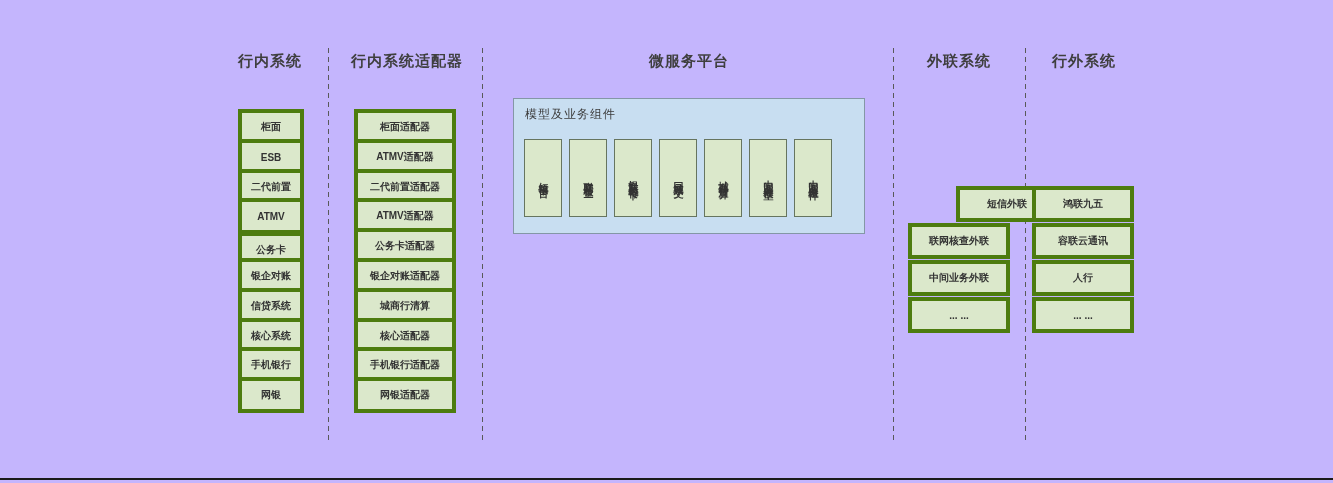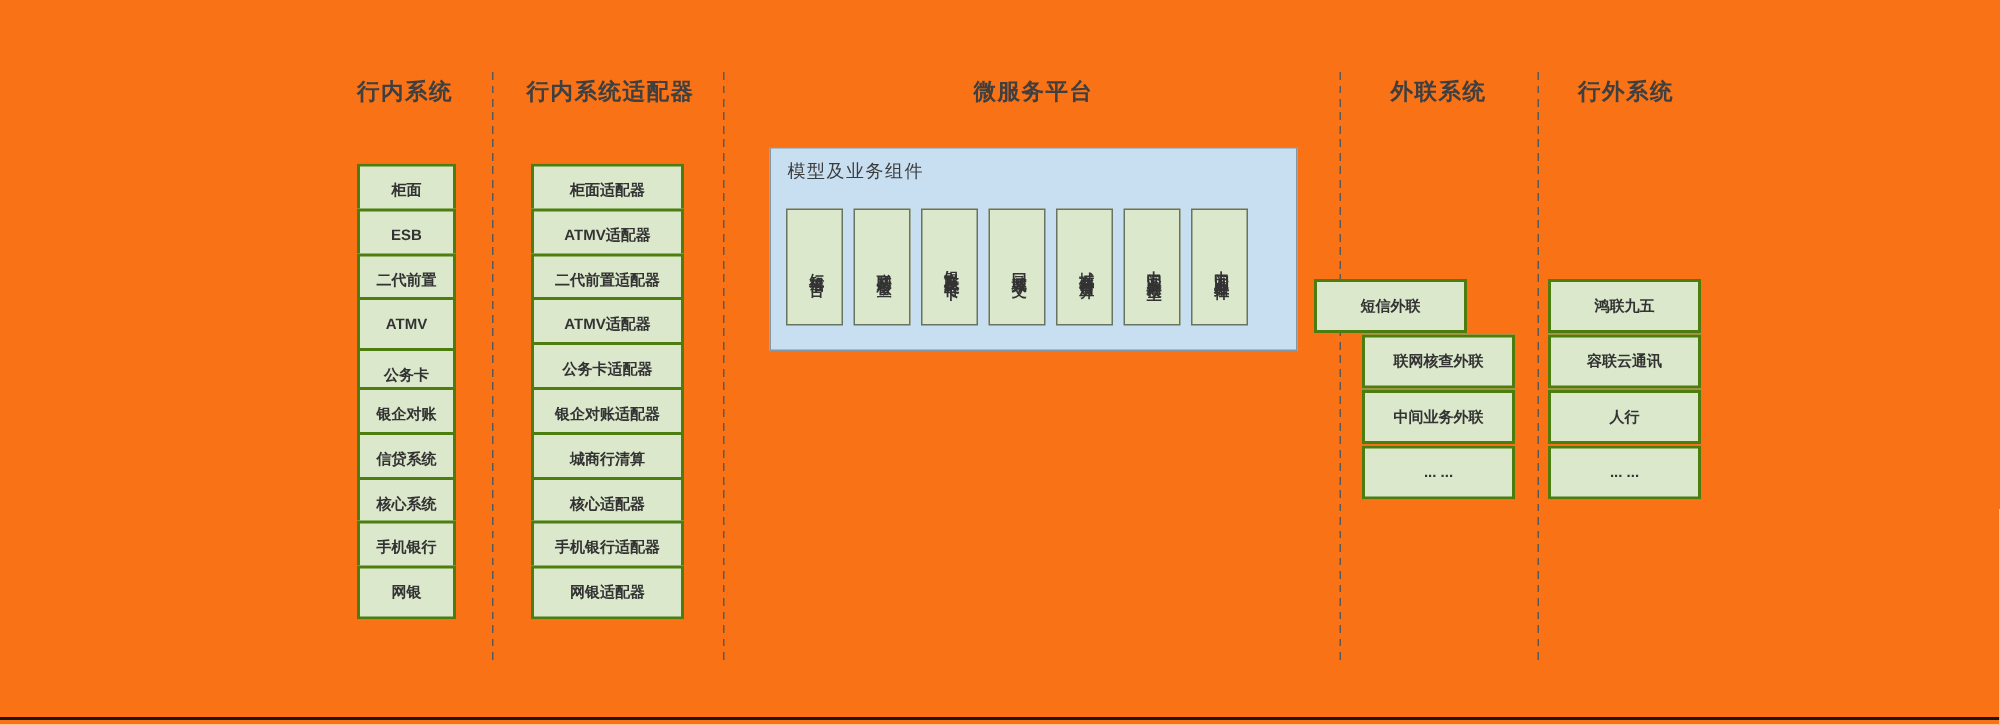--- a/index.html
+++ b/index.html
@@ -1,30 +1,30 @@
 <!DOCTYPE html>
 <html><head>
 <meta charset="utf-8">
 <style>
   html,body{margin:0;padding:0;background:#fff;}
   .canvas{
-    position:relative;width:1333px;height:483px;background:#f97316;overflow:hidden;
+    position:relative;width:1333px;height:483px;background:#c4b5fd;overflow:hidden;
     font-family:"Liberation Sans","DejaVu Sans",sans-serif;color:#3f3f3f;
   }
   .hdr{
     position:absolute;top:52px;transform:translateX(-50%);
     font-size:15px;font-weight:bold;color:#3f3f3f;white-space:nowrap;letter-spacing:1px;
   }
   .vdash{
     position:absolute;top:48px;height:394px;width:1px;
     background-image:repeating-linear-gradient(to bottom,#595959 0 5px,transparent 5px 9px);
   }
   .gbox{
     position:absolute;height:36px;box-sizing:border-box;
-    background:#dbe8cb;border:2px solid #4d7c0f;
+    background:#dbe8cb;border:4px solid #4d7c0f;
     display:flex;align-items:center;justify-content:center;
     font-size:10px;font-weight:bold;color:#333333;white-space:nowrap;
   }
   .w-sm{left:238px;width:66px;}
   .w-ad{left:354px;width:102px;}
   .w-ex{width:102px;}
   .panel{
     position:absolute;left:513px;width:352px;box-sizing:border-box;
     background:#c8def1;border:1px solid #8497a6;
   }
@@ -109,21 +109,21 @@
     <div class="vbox" style="left:235px">
         <span class="vtext">中间业务模型</span>
       </div>
     <div class="vbox" style="left:280px">
         <span class="vtext">中间业务组件</span>
       </div>
   </div>
 
 
 
-  <div class="gbox w-ex" style="left:876px;top:186px">短信外联</div>
+  <div class="gbox w-ex" style="left:956px;top:186px">短信外联</div>
   <div class="gbox w-ex" style="left:908px;top:223px">联网核查外联</div>
   <div class="gbox w-ex" style="left:908px;top:260px">中间业务外联</div>
   <div class="gbox w-ex" style="left:908px;top:297px">... ...</div>
 
   <div class="gbox w-ex" style="left:1032px;top:186px">鸿联九五</div>
   <div class="gbox w-ex" style="left:1032px;top:223px">容联云通讯</div>
   <div class="gbox w-ex" style="left:1032px;top:260px">人行</div>
   <div class="gbox w-ex" style="left:1032px;top:297px">... ...</div>
 
   <div class="bottom-rule"></div>

